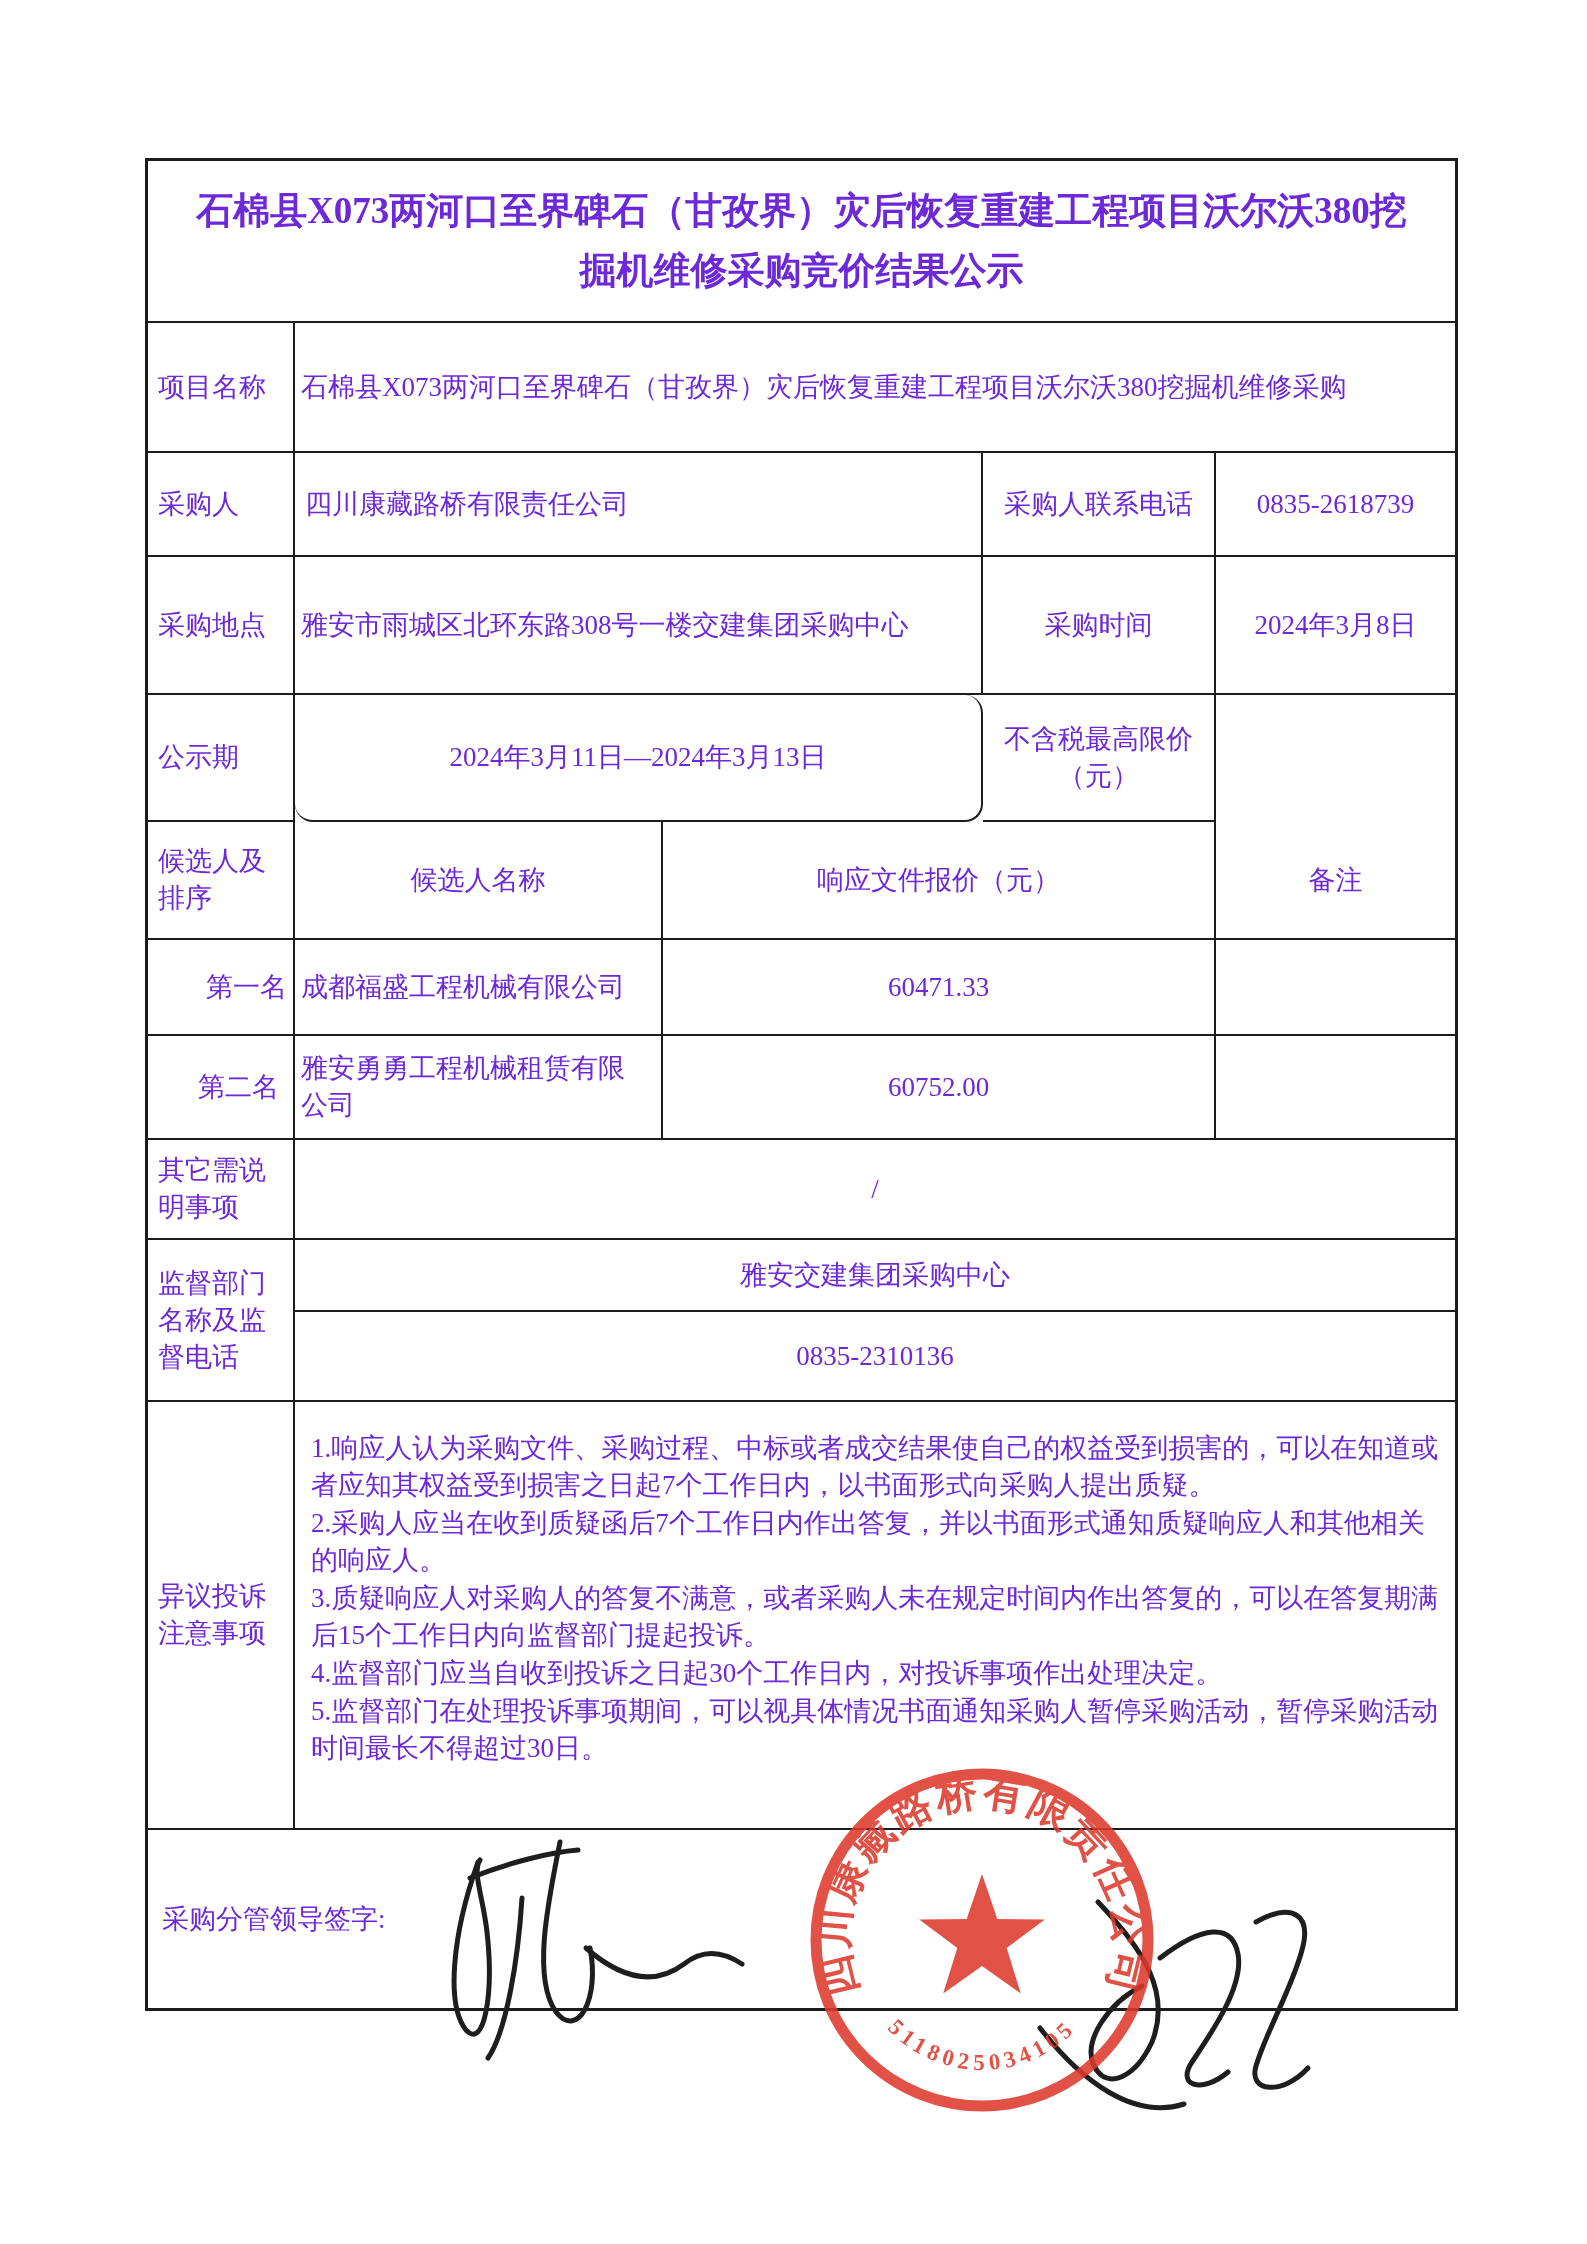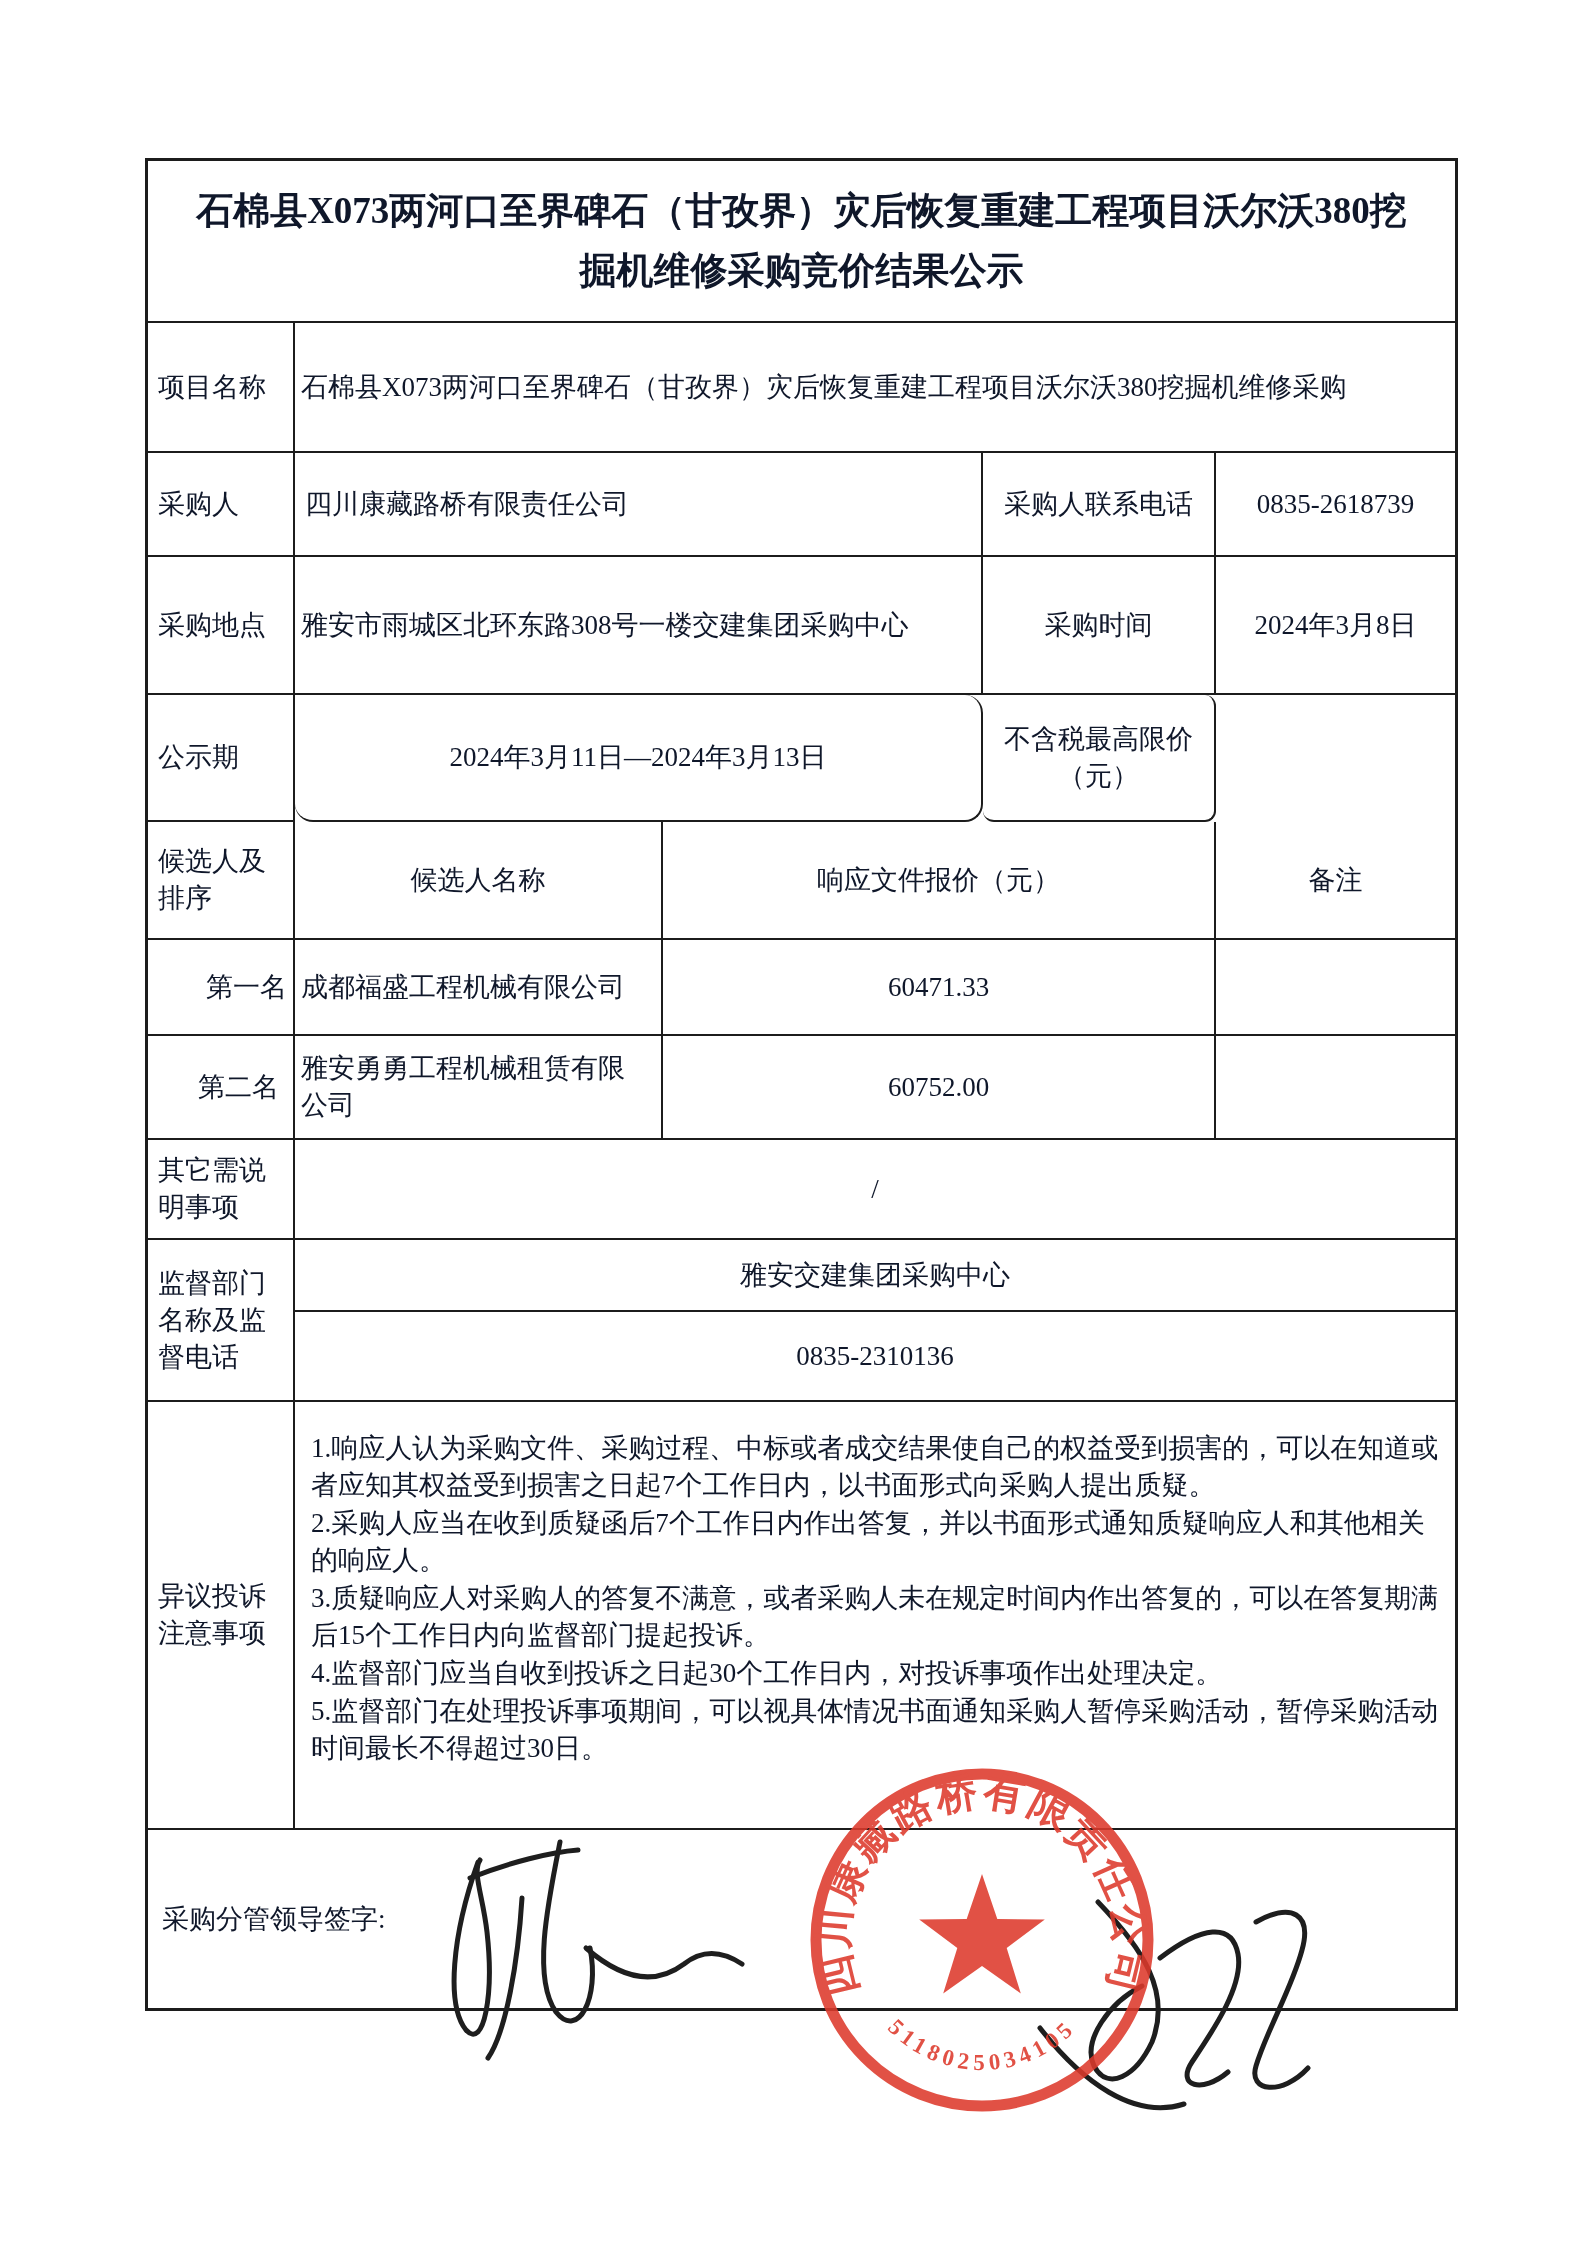--- a/index.html
+++ b/index.html
@@ -1,21 +1,21 @@
 <!DOCTYPE html>
 <html><head>
 <meta charset="utf-8">
 <style>
   html,body{margin:0;padding:0;background:#e8e8e8;}
   .page{
     position:relative;
     width:1587px;height:2244px;
     background:#ffffff;
     font-family:"Liberation Serif","DejaVu Serif",serif;
-    color:#0f172a;
+    color:#6d28d9;
     overflow:hidden;
   }
   .doc-table{
     position:absolute;left:145px;top:158px;
     display:grid;
     grid-template-columns:147px 368px 320px 233px 239px;
     grid-template-rows:162px 130px 104px 138px 127px 118px 96px 104px 100px 72px 90px 428px 178px;
     border:3px solid #1c1c1c;
     background:#fff;
   }
@@ -67,21 +67,21 @@
     <div class="cell ctr" style="grid-row:3;grid-column:4/5;padding:4px 2px;">采购人联系电话</div>
     <div class="cell no-r ctr" style="grid-row:3;grid-column:5/6;">0835-2618739</div>
 
     <div class="cell lft" style="grid-row:4;grid-column:1/2;">采购地点</div>
     <div class="cell lft" style="grid-row:4;grid-column:2/4;padding-left:6px;">雅安市雨城区北环东路308号一楼交建集团采购中心</div>
     <div class="cell ctr" style="grid-row:4;grid-column:4/5;">采购时间</div>
     <div class="cell no-r ctr" style="grid-row:4;grid-column:5/6;">2024年3月8日</div>
 
     <div class="cell lft" style="grid-row:5;grid-column:1/2;">公示期</div>
     <div class="cell ctr" style="grid-row:5;grid-column:2/4;border-radius:18px;">2024年3月11日—2024年3月13日</div>
-    <div class="cell ctr" style="grid-row:5;grid-column:4/5;padding:20px 6px;border-radius:11px;">不含税最高限价（元）</div>
+    <div class="cell ctr" style="grid-row:5;grid-column:4/5;padding:20px 6px;">不含税最高限价（元）</div>
 
     <div class="cell lft" style="grid-row:6;grid-column:1/2;">候选人及排序</div>
     <div class="cell ctr" style="grid-row:6;grid-column:2/3;">候选人名称</div>
     <div class="cell ctr" style="grid-row:6;grid-column:3/5;">响应文件报价（元）</div>
     <div class="cell no-r ctr" style="grid-row:6;grid-column:5/6;">备注</div>
 
     <div class="cell ctr" style="grid-row:7;grid-column:1/2;justify-content:flex-end;padding-right:6px;">第一名</div>
     <div class="cell lft" style="grid-row:7;grid-column:2/3;padding-left:6px;">成都福盛工程机械有限公司</div>
     <div class="cell ctr" style="grid-row:7;grid-column:3/5;">60471.33</div>
     <div class="cell no-r" style="grid-row:7;grid-column:5/6;"></div>

